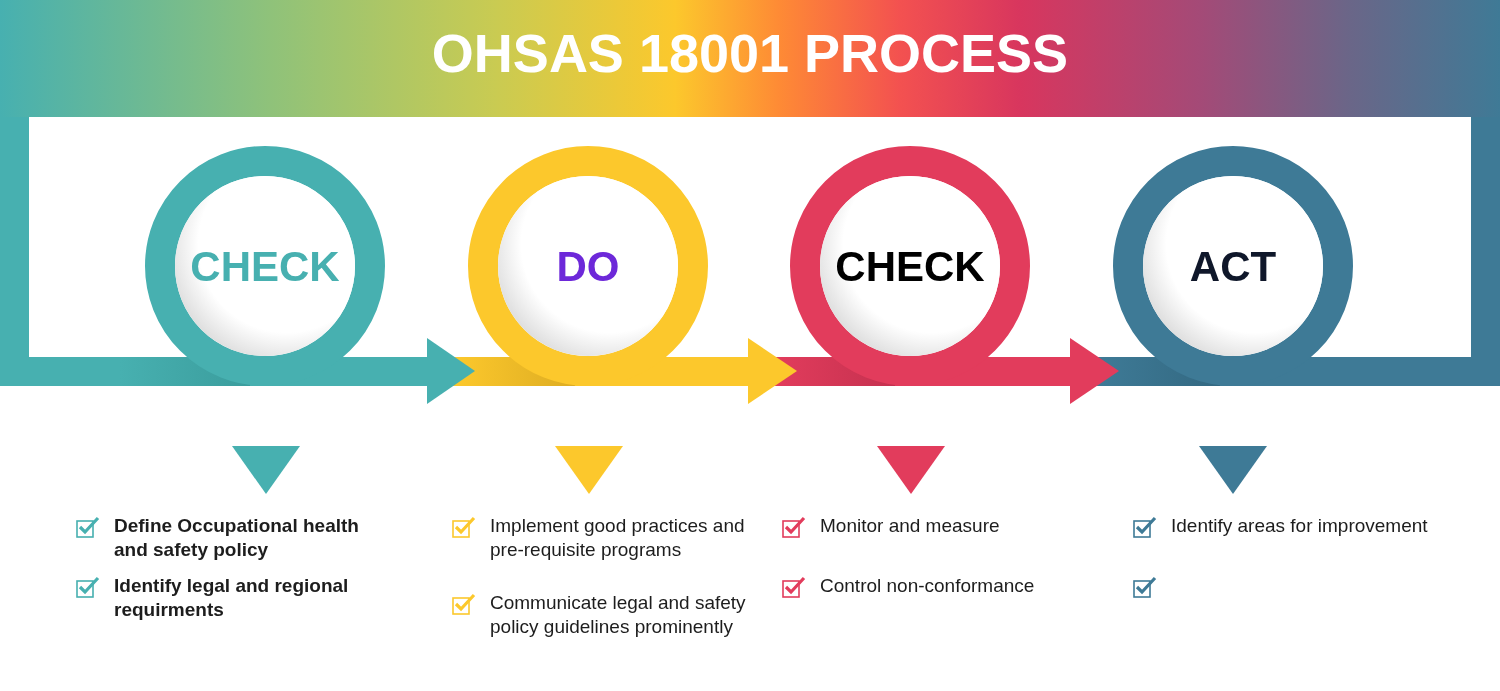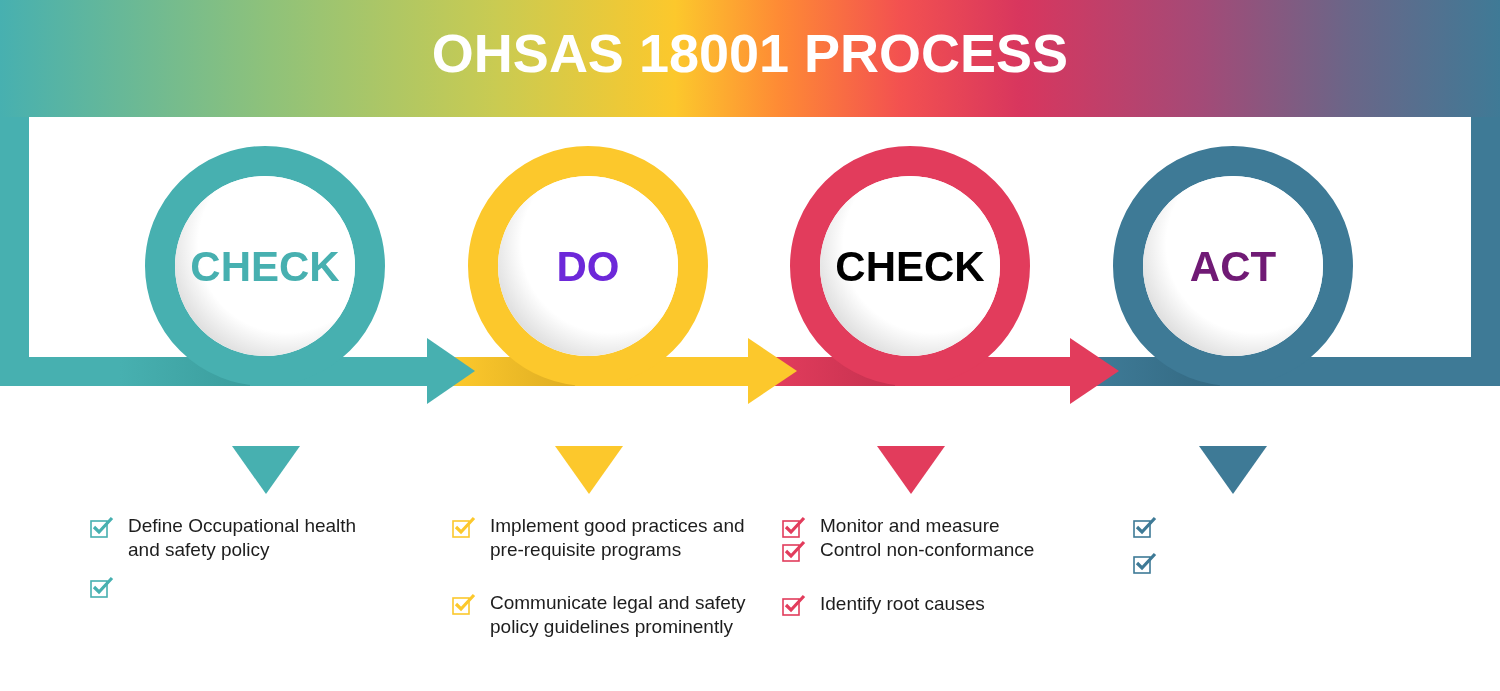--- a/index.html
+++ b/index.html
@@ -104,40 +104,41 @@
     <polygon points="748,338 797,371 748,404" fill="#fcc82c"></polygon>
   </g>
   <g>
     <polygon points="1070,338 1119,371 1070,404" fill="#e23c5c"></polygon>
   </g>
 </svg>
 
 <div class="stage-label" style="left:165px; top:243px; color:#47b0b0;">CHECK</div>
 <div class="stage-label" style="left:488px; top:243px; color:#6d28d9;">DO</div>
 <div class="stage-label" style="left:810px; top:243px; color:#000000;">CHECK</div>
-<div class="stage-label" style="left:1133px; top:243px; color:#701a75;">ACT</div>
+<div class="stage-label" style="left:1133px; top:243px; color:#0f172a;">ACT</div>
 
 <div class="tri" style="left:232px; border-top-color:#47b0b0;"></div>
 <div class="tri" style="left:555px; border-top-color:#fcc82c;"></div>
 <div class="tri" style="left:877px; border-top-color:#e23c5c;"></div>
 <div class="tri" style="left:1199px; border-top-color:#3e7a96;"></div>
 
-<div class="col" style="left:90px; width:300px;">
+<div class="col" style="left:76px; width:300px;font-weight:bold;">
   <div class="item" style="margin-bottom:12px;">
     <svg class="chk" viewBox="0 0 24 22">
         <rect x="1" y="5" width="16" height="16" fill="none" stroke="#47b0b0" stroke-width="1.6"></rect>
         <polyline points="4,11 9,16 22,2" fill="none" stroke="#47b0b0" stroke-width="3.2"></polyline>
       </svg>
     <span>Define Occupational health and safety policy</span>
   </div>
   <div class="item">
     <svg class="chk" viewBox="0 0 24 22">
         <rect x="1" y="5" width="16" height="16" fill="none" stroke="#47b0b0" stroke-width="1.6"></rect>
         <polyline points="4,11 9,16 22,2" fill="none" stroke="#47b0b0" stroke-width="3.2"></polyline>
       </svg>
+    <span>Identify legal and regional requirments</span>
   </div>
 </div>
 
 <div class="col" style="left:452px; width:300px;">
   <div class="item" style="margin-bottom:29px;">
     <svg class="chk" viewBox="0 0 24 22">
         <rect x="1" y="5" width="16" height="16" fill="none" stroke="#fcc82c" stroke-width="1.6"></rect>
         <polyline points="4,11 9,16 22,2" fill="none" stroke="#fcc82c" stroke-width="3.2"></polyline>
       </svg>
     <span>Implement good practices and pre-requisite programs</span>
@@ -145,49 +146,43 @@
   <div class="item">
     <svg class="chk" viewBox="0 0 24 22">
         <rect x="1" y="5" width="16" height="16" fill="none" stroke="#fcc82c" stroke-width="1.6"></rect>
         <polyline points="4,11 9,16 22,2" fill="none" stroke="#fcc82c" stroke-width="3.2"></polyline>
       </svg>
     <span>Communicate legal and safety policy guidelines prominently</span>
   </div>
 </div>
 
 <div class="col" style="left:782px; width:300px;">
-  <div class="item" style="">
+  <div class="item" style="margin-bottom:36px;">
     <svg class="chk" viewBox="0 0 24 22">
         <rect x="1" y="5" width="16" height="16" fill="none" stroke="#e23c5c" stroke-width="1.6"></rect>
         <polyline points="4,11 9,16 22,2" fill="none" stroke="#e23c5c" stroke-width="3.2"></polyline>
       </svg>
     <span>Monitor and measure</span>
   </div>
   <div class="item" style="margin-bottom:30px;">
     <svg class="chk" viewBox="0 0 24 22">
         <rect x="1" y="5" width="16" height="16" fill="none" stroke="#e23c5c" stroke-width="1.6"></rect>
         <polyline points="4,11 9,16 22,2" fill="none" stroke="#e23c5c" stroke-width="3.2"></polyline>
       </svg>
     <span>Control non-conformance</span>
   </div>
-  <div class="item">
-    <svg class="chk" viewBox="0 0 24 22">
-        <rect x="1" y="5" width="16" height="16" fill="none" stroke="#e23c5c" stroke-width="1.6"></rect>
-        <polyline points="4,11 9,16 22,2" fill="none" stroke="#e23c5c" stroke-width="3.2"></polyline>
-      </svg>
-    <span>Identify root causes</span>
-  </div>
 </div>
 
 <div class="col" style="left:1133px; width:340px;">
   <div class="item" style="margin-bottom:36px;">
     <svg class="chk" viewBox="0 0 24 22">
         <rect x="1" y="5" width="16" height="16" fill="none" stroke="#3e7a96" stroke-width="1.6"></rect>
         <polyline points="4,11 9,16 22,2" fill="none" stroke="#3e7a96" stroke-width="3.2"></polyline>
       </svg>
+    <span>Identify areas for improvement</span>
   </div>
   <div class="item">
     <svg class="chk" viewBox="0 0 24 22">
         <rect x="1" y="5" width="16" height="16" fill="none" stroke="#3e7a96" stroke-width="1.6"></rect>
         <polyline points="4,11 9,16 22,2" fill="none" stroke="#3e7a96" stroke-width="3.2"></polyline>
       </svg>
   </div>
 </div>
 
 </body></html>

